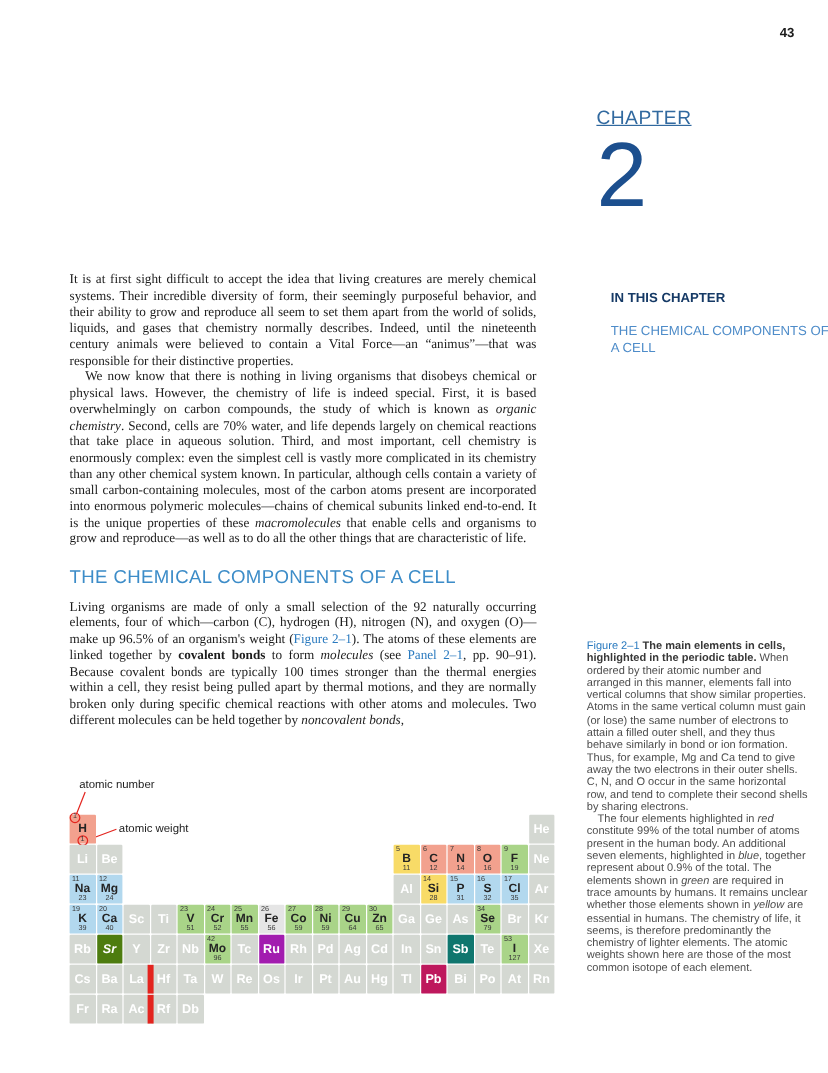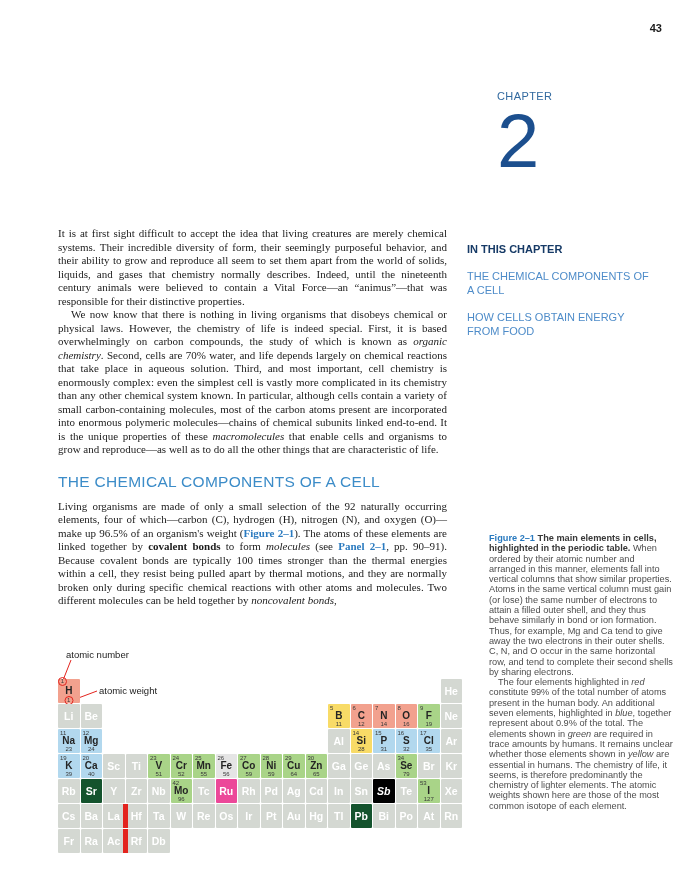--- a/index.html
+++ b/index.html
@@ -6,34 +6,34 @@
   #page { position:relative; width:690px; height:894px; background:#ffffff; overflow:hidden;
           font-family:"Liberation Serif", serif; }
 
   .pagenum { position:absolute; top:22px; right:28px; font-family:"Liberation Sans",sans-serif;
              font-size:11px; font-weight:bold; color:#1c1c1c; }
 
   .title { position:absolute; left:58px; top:96px; font-family:"Liberation Sans",sans-serif;
            font-weight:300; font-size:28px; line-height:34px; color:#2679bd; letter-spacing:0.2px; }
 
   .chapter-block { position:absolute; left:497px; top:90px; font-family:"Liberation Sans",sans-serif; }
-  .chapter-label { font-size:11px; color:#31699f; letter-spacing:0.4px; }
+  .chapter-label { font-size:16px; color:#31699f; letter-spacing:0.4px;text-decoration:underline; }
   .chapter-num   { font-size:76px; font-weight:200; line-height:78px; color:#1c4f8e; margin-top:0px; }
 
   .main { position:absolute; left:58px; top:227px; width:389px; }
   .body-p { font-size:11px; line-height:13.5px; text-align:justify; color:#1b1b1b; margin:0; }
   .body-p.indent { text-indent:13px; }
   .section-heading { font-family:"Liberation Sans",sans-serif; font-weight:400; font-size:15.5px;
                      letter-spacing:0.3px; color:#3c8cc8; margin:16px 0 9px 0; }
 
   .i { font-style:italic; }
   .b { font-weight:bold; }
-  .ref { color:#2a7abf; font-weight:bold; }
-
-  .sidebar { position:absolute; left:467px; top:243px; width:182px; font-family:"Liberation Sans",sans-serif; }
+  .ref { color:#2a7abf; font-weight:normal; }
+
+  .sidebar { position:absolute; left:509px; top:243px; width:182px; font-family:"Liberation Sans",sans-serif; }
   .sidebar-heading { font-size:11px; font-weight:bold; color:#163a66; margin:0 0 15px 0; }
   .sidebar-item { font-size:11px; line-height:13.5px; color:#4e8cc9; margin:0 0 14px 0; }
 
   .caption { position:absolute; left:489px; top:533px; width:184px; font-family:"Liberation Sans",sans-serif;
              font-size:9.2px; line-height:10.3px; color:#4d4d4d; }
   .caption p { margin:0; }
   .caption p.cap2 { text-indent:9px; }
   .caption .b { color:#383838; }
 
   
@@ -79,21 +79,20 @@
   <div class="main">
     <p class="body-p">It is at first sight difficult to accept the idea that living creatures are merely chemical systems. Their incredible diversity of form, their seemingly purposeful behavior, and their ability to grow and reproduce all seem to set them apart from the world of solids, liquids, and gases that chemistry normally describes. Indeed, until the nineteenth century animals were believed to contain a Vital Force—an “animus”—that was responsible for their distinctive properties.</p>
     <p class="body-p indent"><span>We now know that there is nothing in living organisms that disobeys chemical or physical laws. However, the chemistry of life is indeed special. First, it is based overwhelmingly on carbon compounds, the study of which is known as </span><span class="i">organic chemistry</span><span>. Second, cells are 70% water, and life depends largely on chemical reactions that take place in aqueous solution. Third, and most important, cell chemistry is enormously complex: even the simplest cell is vastly more complicated in its chemistry than any other chemical system known. In particular, although cells contain a variety of small carbon-containing molecules, most of the carbon atoms present are incorporated into enormous polymeric molecules—chains of chemical subunits linked end-to-end. It is the unique properties of these </span><span class="i">macromolecules</span><span> that enable cells and organisms to grow and reproduce—as well as to do all the other things that are characteristic of life.</span></p>
     <h2 class="section-heading">THE CHEMICAL COMPONENTS OF A CELL</h2>
     <p class="body-p"><span>Living organisms are made of only a small selection of the 92 naturally occurring elements, four of which—carbon (C), hydrogen (H), nitrogen (N), and oxygen (O)—make up 96.5% of an organism's weight (</span><span class="ref">Figure 2–1</span><span>). The atoms of these elements are linked together by </span><span class="b">covalent bonds</span><span> to form </span><span class="i">molecules</span><span> (see </span><span class="ref">Panel 2–1</span><span>, pp. 90–91). Because covalent bonds are typically 100 times stronger than the thermal energies within a cell, they resist being pulled apart by thermal motions, and they are normally broken only during specific chemical reactions with other atoms and molecules. Two different molecules can be held together by </span><span class="i">noncovalent bonds</span><span>,</span></p>
   </div>
 
   <div class="sidebar">
     <p class="sidebar-heading">IN THIS CHAPTER</p>
     <p class="sidebar-item">THE CHEMICAL COMPONENTS OF A CELL</p>
-    <p class="sidebar-item">HOW CELLS OBTAIN ENERGY FROM FOOD</p>
   </div>
 
   <div class="caption">
     <p class="cap1"><span class="ref">Figure 2–1 </span><span class="b">The main elements in cells, highlighted in the periodic table. </span><span>When ordered by their atomic number and arranged in this manner, elements fall into vertical columns that show similar properties. Atoms in the same vertical column must gain (or lose) the same number of electrons to attain a filled outer shell, and they thus behave similarly in bond or ion formation. Thus, for example, Mg and Ca tend to give away the two electrons in their outer shells. C, N, and O occur in the same horizontal row, and tend to complete their second shells by sharing electrons.</span></p>
     <p class="cap2"><span>The four elements highlighted in </span><span class="i">red</span><span> constitute 99% of the total number of atoms present in the human body. An additional seven elements, highlighted in </span><span class="i">blue</span><span>, together represent about 0.9% of the total. The elements shown in </span><span class="i">green</span><span> are required in trace amounts by humans. It remains unclear whether those elements shown in </span><span class="i">yellow</span><span> are essential in humans. The chemistry of life, it seems, is therefore predominantly the chemistry of lighter elements. The atomic weights shown here are those of the most common isotope of each element.</span></p>
   </div>
 
   <div class="figure">
     <div class="fig-label" id="label-atomic-number">atomic number</div>
     <div class="fig-label" id="label-atomic-weight">atomic weight</div>
@@ -254,62 +253,62 @@
         </div>
         <div class="pt-cell gray" style="grid-area: 4 / 17; background: rgb(212, 216, 210);">
           <span class="pt-sym">Br</span>
         </div>
         <div class="pt-cell gray" style="grid-area: 4 / 18; background: rgb(212, 216, 210);">
           <span class="pt-sym">Kr</span>
         </div>
         <div class="pt-cell gray" style="grid-area: 5 / 1; background: rgb(212, 216, 210);">
           <span class="pt-sym">Rb</span>
         </div>
-        <div class="pt-cell gray" style="grid-area: 5 / 2; background: #14532d;">
+        <div class="pt-cell gray" style="grid-area: 5 / 2; background: #4d7c0f; font-style: italic;">
           <span class="pt-sym">Sr</span>
         </div>
         <div class="pt-cell gray" style="grid-area: 5 / 3; background: rgb(212, 216, 210);">
           <span class="pt-sym">Y</span>
         </div>
         <div class="pt-cell gray" style="grid-area: 5 / 4; background: rgb(212, 216, 210);">
           <span class="pt-sym">Zr</span>
         </div>
         <div class="pt-cell gray" style="grid-area: 5 / 5; background: rgb(212, 216, 210);">
           <span class="pt-sym">Nb</span>
         </div>
         <div class="pt-cell" style="grid-area: 5 / 6; background: rgb(169, 212, 136);">
           <span class="pt-num">42</span>
           <span class="pt-sym">Mo</span>
           <span class="pt-wt">96</span>
         </div>
         <div class="pt-cell gray" style="grid-area: 5 / 7; background: rgb(212, 216, 210);">
           <span class="pt-sym">Tc</span>
         </div>
-        <div class="pt-cell gray" style="grid-area: 5 / 8; background: #ec4899;">
+        <div class="pt-cell gray" style="grid-area: 5 / 8; background: #a21caf;">
           <span class="pt-sym">Ru</span>
         </div>
         <div class="pt-cell gray" style="grid-area: 5 / 9; background: rgb(212, 216, 210);">
           <span class="pt-sym">Rh</span>
         </div>
         <div class="pt-cell gray" style="grid-area: 5 / 10; background: rgb(212, 216, 210);">
           <span class="pt-sym">Pd</span>
         </div>
         <div class="pt-cell gray" style="grid-area: 5 / 11; background: rgb(212, 216, 210);">
           <span class="pt-sym">Ag</span>
         </div>
         <div class="pt-cell gray" style="grid-area: 5 / 12; background: rgb(212, 216, 210);">
           <span class="pt-sym">Cd</span>
         </div>
         <div class="pt-cell gray" style="grid-area: 5 / 13; background: rgb(212, 216, 210);">
           <span class="pt-sym">In</span>
         </div>
         <div class="pt-cell gray" style="grid-area: 5 / 14; background: rgb(212, 216, 210);">
           <span class="pt-sym">Sn</span>
         </div>
-        <div class="pt-cell gray" style="grid-area: 5 / 15; background: #000000; font-style: italic;">
+        <div class="pt-cell gray" style="grid-area: 5 / 15; background: #0f766e;">
           <span class="pt-sym">Sb</span>
         </div>
         <div class="pt-cell gray" style="grid-area: 5 / 16; background: rgb(212, 216, 210);">
           <span class="pt-sym">Te</span>
         </div>
         <div class="pt-cell" style="grid-area: 5 / 17; background: rgb(169, 212, 136);">
           <span class="pt-num">53</span>
           <span class="pt-sym">I</span>
           <span class="pt-wt">127</span>
         </div>
@@ -348,21 +347,21 @@
         </div>
         <div class="pt-cell gray" style="grid-area: 6 / 11; background: rgb(212, 216, 210);">
           <span class="pt-sym">Au</span>
         </div>
         <div class="pt-cell gray" style="grid-area: 6 / 12; background: rgb(212, 216, 210);">
           <span class="pt-sym">Hg</span>
         </div>
         <div class="pt-cell gray" style="grid-area: 6 / 13; background: rgb(212, 216, 210);">
           <span class="pt-sym">Tl</span>
         </div>
-        <div class="pt-cell gray" style="grid-area: 6 / 14; background: #14532d;">
+        <div class="pt-cell gray" style="grid-area: 6 / 14; background: #be185d;">
           <span class="pt-sym">Pb</span>
         </div>
         <div class="pt-cell gray" style="grid-area: 6 / 15; background: rgb(212, 216, 210);">
           <span class="pt-sym">Bi</span>
         </div>
         <div class="pt-cell gray" style="grid-area: 6 / 16; background: rgb(212, 216, 210);">
           <span class="pt-sym">Po</span>
         </div>
         <div class="pt-cell gray" style="grid-area: 6 / 17; background: rgb(212, 216, 210);">
           <span class="pt-sym">At</span>

